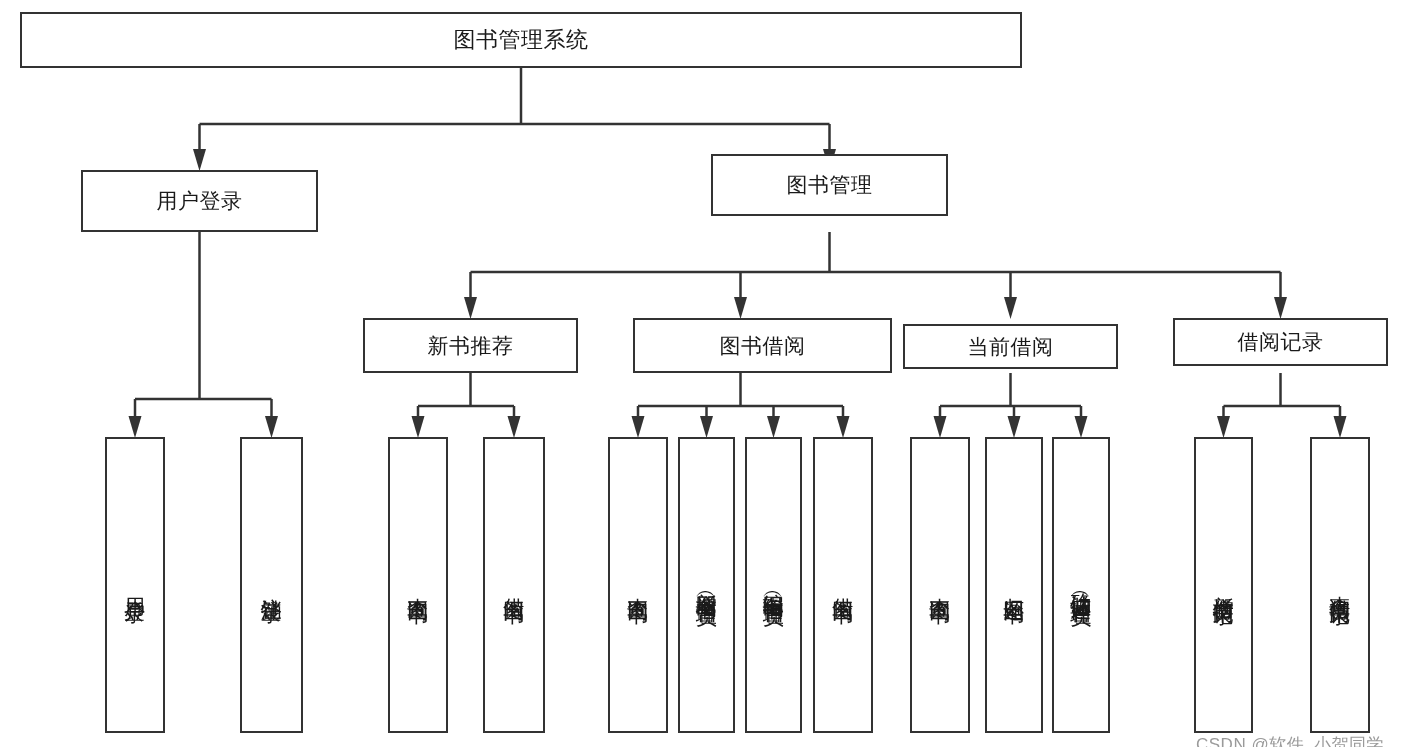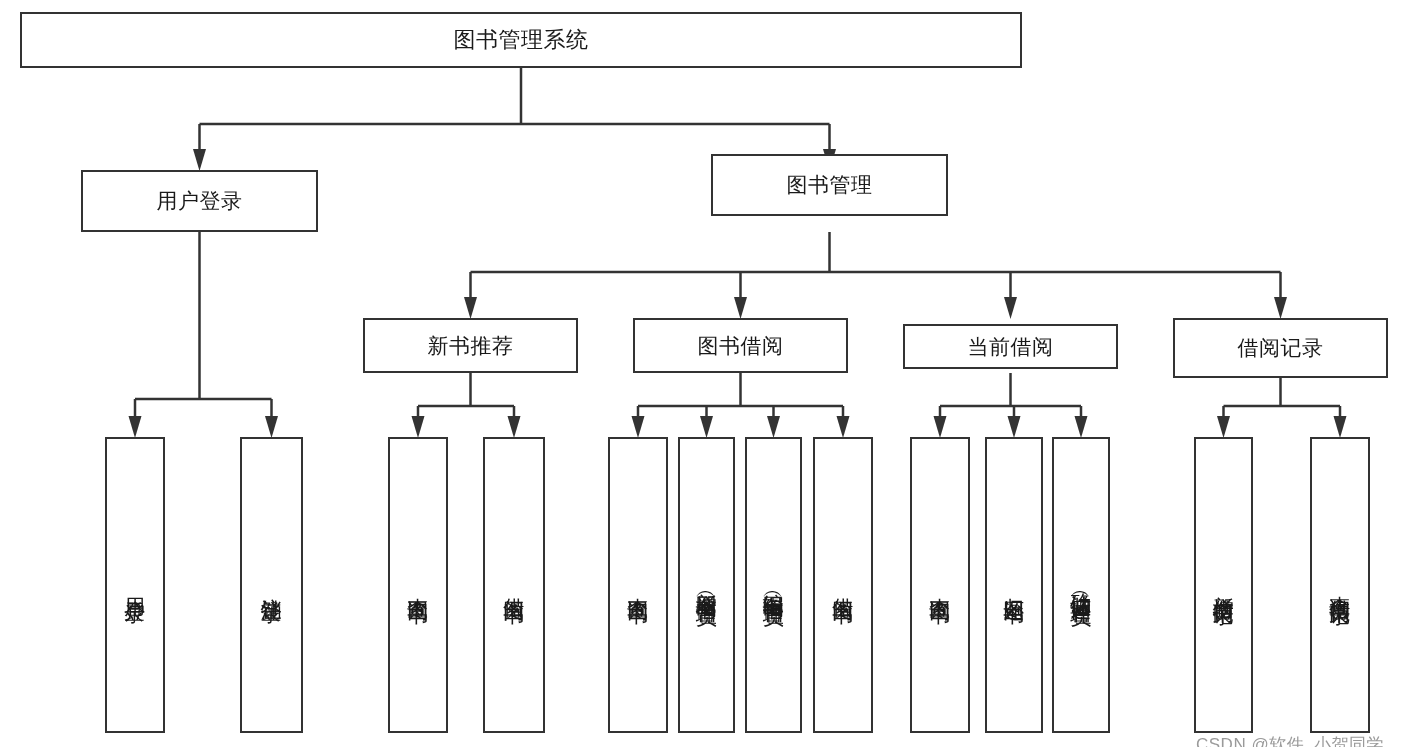--- a/index.html
+++ b/index.html
@@ -150,27 +150,27 @@
       </div>
       <div class="node-box horizontal" style="left: 81px; top: 170px; width: 237px; height: 62px; border-color: rgb(51, 51, 51);">
         <span class="node-label" style="color: rgb(26, 26, 26);">用户登录</span>
       </div>
       <div class="node-box horizontal" style="left: 711px; top: 154px; width: 237px; height: 62px; border-color: rgb(51, 51, 51);">
         <span class="node-label" style="color: rgb(26, 26, 26);">图书管理</span>
       </div>
       <div class="node-box horizontal" style="left: 363px; top: 318px; width: 215px; height: 55px; border-color: rgb(51, 51, 51); align-items: center;">
         <span class="node-label" style="color: rgb(26, 26, 26);">新书推荐</span>
       </div>
-      <div class="node-box horizontal" style="left: 633px; top: 318px; width: 215px; height: 55px; border-color: rgb(51, 51, 51);">
+      <div class="node-box horizontal" style="left: 633px; top: 318px; width: 259px; height: 55px; border-color: rgb(51, 51, 51);">
         <span class="node-label" style="color: rgb(26, 26, 26);">图书借阅</span>
       </div>
       <div class="node-box horizontal" style="left: 903px; top: 324px; width: 215px; height: 45px; border-color: rgb(51, 51, 51);">
         <span class="node-label" style="color: rgb(26, 26, 26);">当前借阅</span>
       </div>
-      <div class="node-box horizontal" style="left: 1173px; top: 318px; width: 215px; height: 60px; border-color: rgb(51, 51, 51);">
+      <div class="node-box horizontal" style="left: 1173px; top: 318px; width: 215px; height: 48px; border-color: rgb(51, 51, 51);">
         <span class="node-label" style="color: rgb(26, 26, 26);">借阅记录</span>
       </div>
       <div class="node-box vertical" style="left: 105px; top: 437px; width: 60px; height: 296px; border-color: rgb(51, 51, 51);">
         <span class="node-label" style="color: rgb(26, 26, 26);">用户登录</span>
       </div>
       <div class="node-box vertical" style="left: 240px; top: 437px; width: 63px; height: 296px; border-color: rgb(51, 51, 51);">
         <span class="node-label" style="color: rgb(26, 26, 26);">注销登录</span>
       </div>
       <div class="node-box vertical" style="left: 388px; top: 437px; width: 60px; height: 296px; border-color: rgb(51, 51, 51);">
         <span class="node-label" style="color: rgb(26, 26, 26);">查询图书</span>

